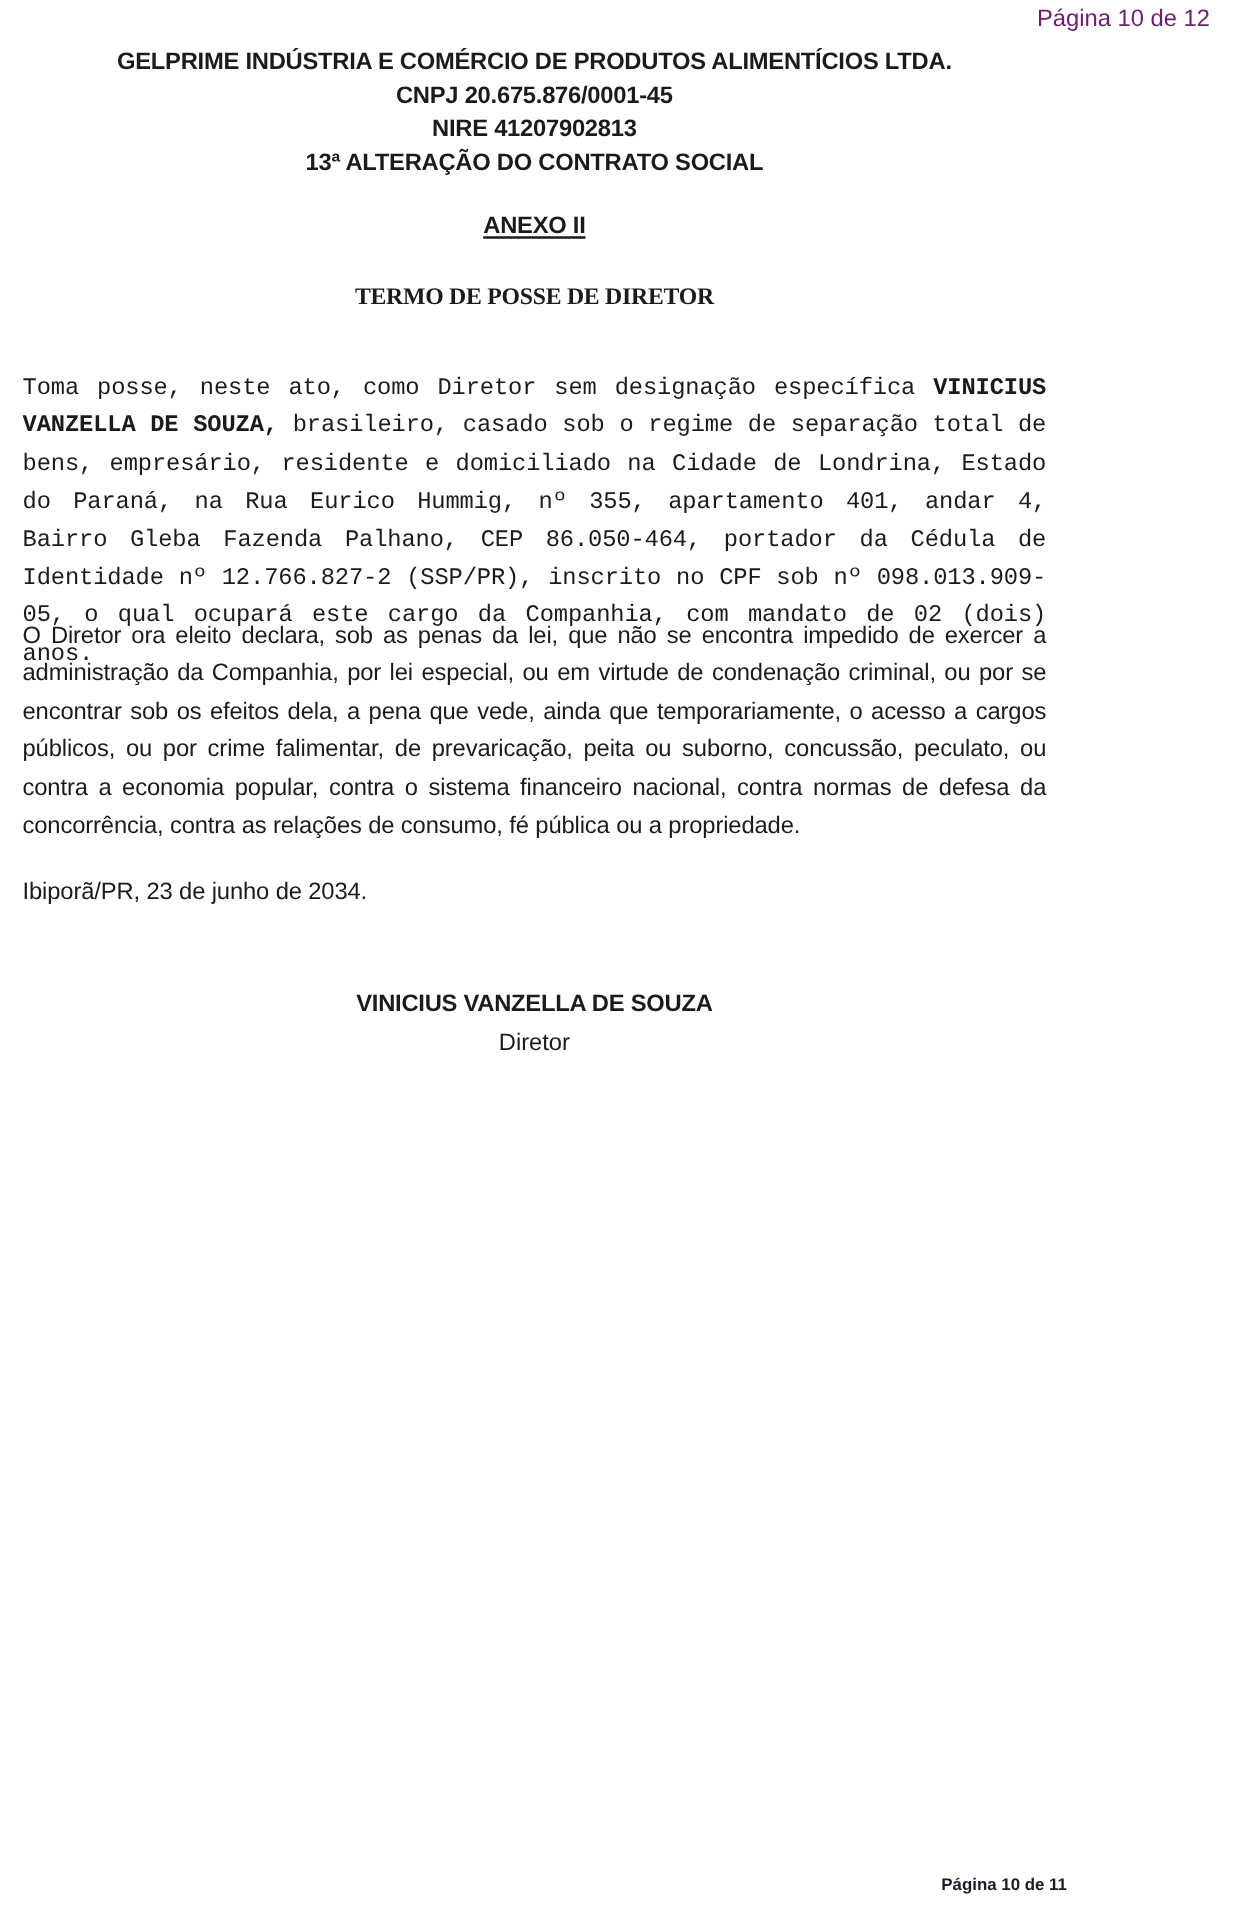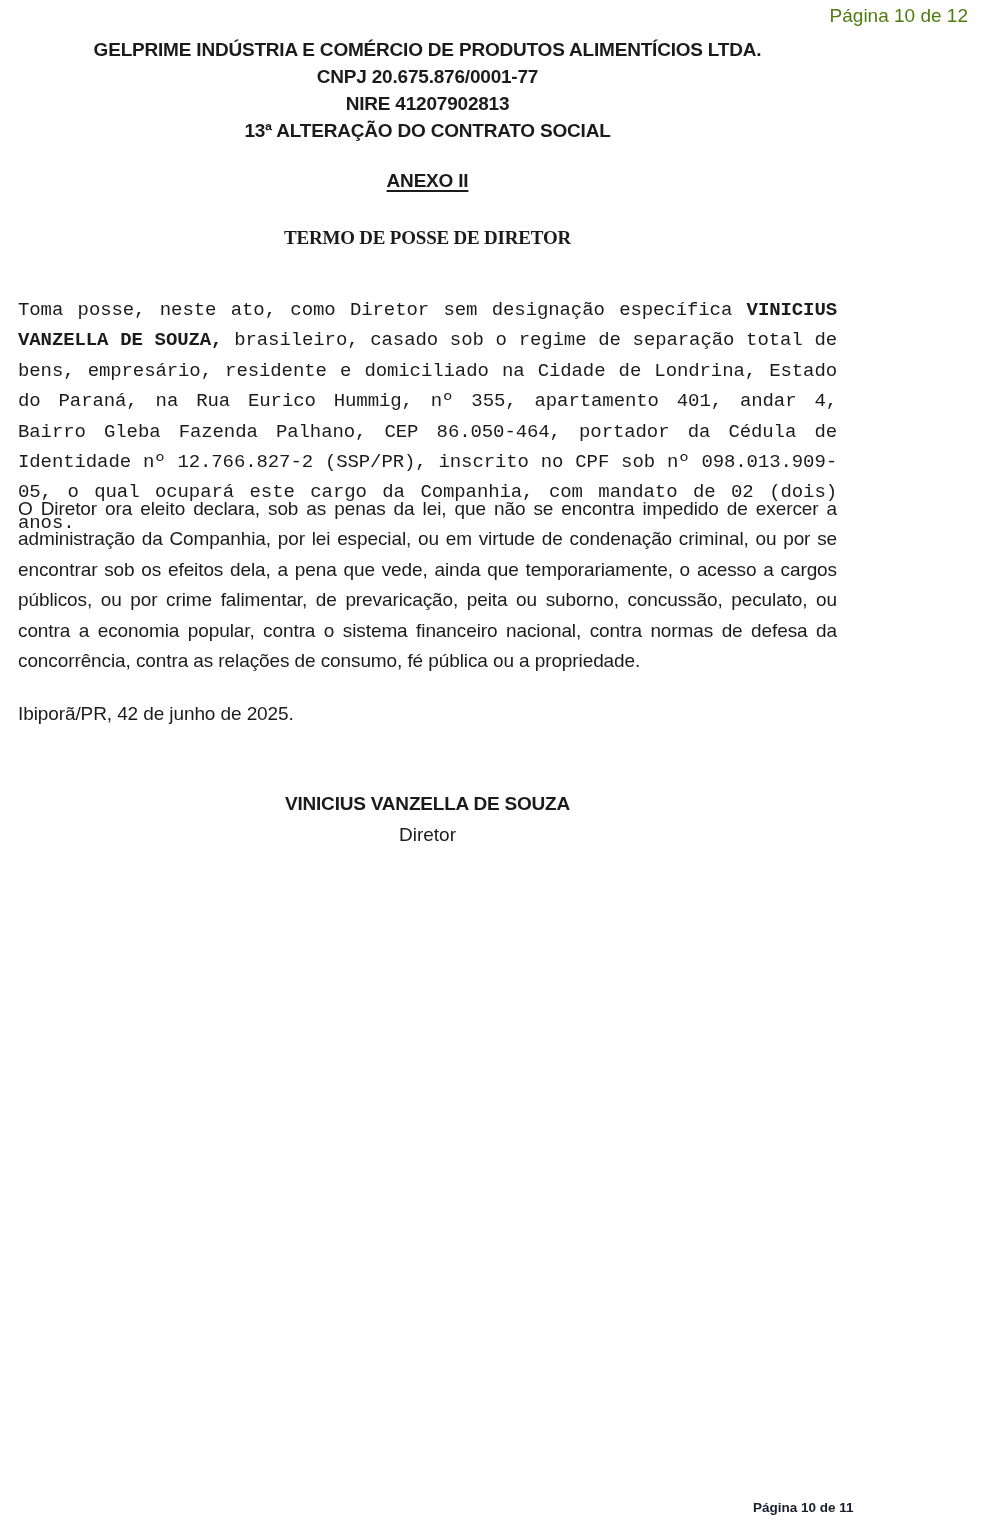--- a/index.html
+++ b/index.html
@@ -15,21 +15,21 @@
     color: #1b1b1b;
     font-family: "Liberation Sans", "DejaVu Sans", sans-serif;
     overflow: hidden;
   }
   .page-annotation {
     position: absolute;
     top: 5px;
     right: 31px;
     font-size: 19px;
     font-weight: 400;
-    color: #4d7c0f;
+    color: #701a75;
     white-space: nowrap;
   }
   .doc-header {
     position: absolute;
     top: 36px;
     left: 18px;
     width: 819px;
     text-align: center;
   }
   .doc-header div {
@@ -118,38 +118,38 @@
 </style>
 </head>
 <body>
 
 <div class="page">
 
   <div class="page-annotation">Página 10 de 12</div>
 
   <div class="doc-header">
     <div>GELPRIME INDÚSTRIA E COMÉRCIO DE PRODUTOS ALIMENTÍCIOS LTDA.</div>
-    <div>CNPJ 20.675.876/0001-77</div>
+    <div>CNPJ 20.675.876/0001-45</div>
     <div>NIRE 41207902813</div>
     <div>13ª ALTERAÇÃO DO CONTRATO SOCIAL</div>
   </div>
 
   <div class="annex-title">
     <span>ANEXO II</span>
   </div>
 
   <div class="doc-title">TERMO DE POSSE DE DIRETOR</div>
 
   <div class="body-para para-1">
     <span>Toma posse, neste ato, como Diretor sem designação específica </span><span class="bold-inline">VINICIUS VANZELLA DE SOUZA,</span><span> brasileiro, casado sob o regime de separação total de bens, empresário, residente e domiciliado na Cidade de Londrina, Estado do Paraná, na Rua Eurico Hummig, nº 355, apartamento 401, andar 4, Bairro Gleba Fazenda Palhano, CEP 86.050-464, portador da Cédula de Identidade nº 12.766.827-2 (SSP/PR), inscrito no CPF sob nº 098.013.909-05, o qual ocupará este cargo da Companhia, com mandato de 02 (dois) anos.</span>
   </div>
 
   <div class="body-para para-2">O Diretor ora eleito declara, sob as penas da lei, que não se encontra impedido de exercer a administração da Companhia, por lei especial, ou em virtude de condenação criminal, ou por se encontrar sob os efeitos dela, a pena que vede, ainda que temporariamente, o acesso a cargos públicos, ou por crime falimentar, de prevaricação, peita ou suborno, concussão, peculato, ou contra a economia popular, contra o sistema financeiro nacional, contra normas de defesa da concorrência, contra as relações de consumo, fé pública ou a propriedade.</div>
 
-  <div class="dateline">Ibiporã/PR, 42 de junho de 2025.</div>
+  <div class="dateline">Ibiporã/PR, 23 de junho de 2034.</div>
 
   <div class="signature-block">
     <div class="signature-name">VINICIUS VANZELLA DE SOUZA</div>
     <div class="signature-role">Diretor</div>
   </div>
 
   <div class="footer-page-number">Página 10 de 11</div>
 
 </div>
 

